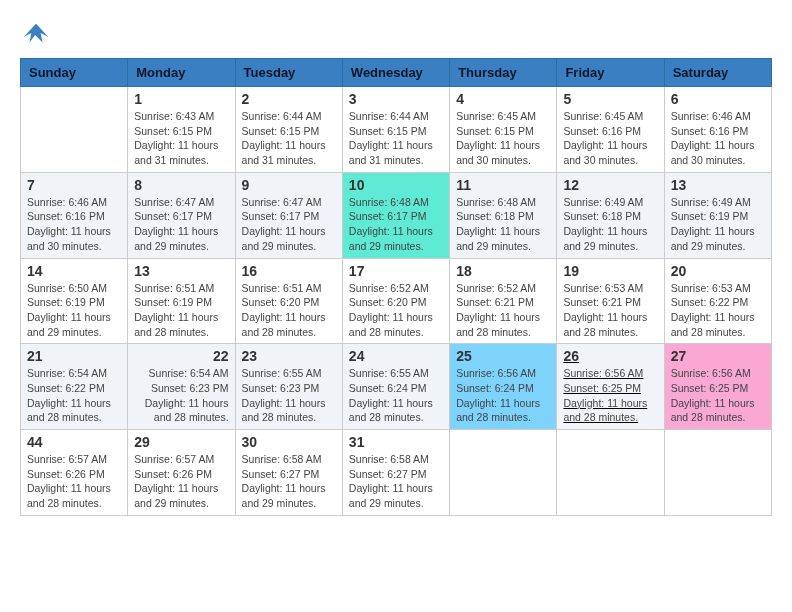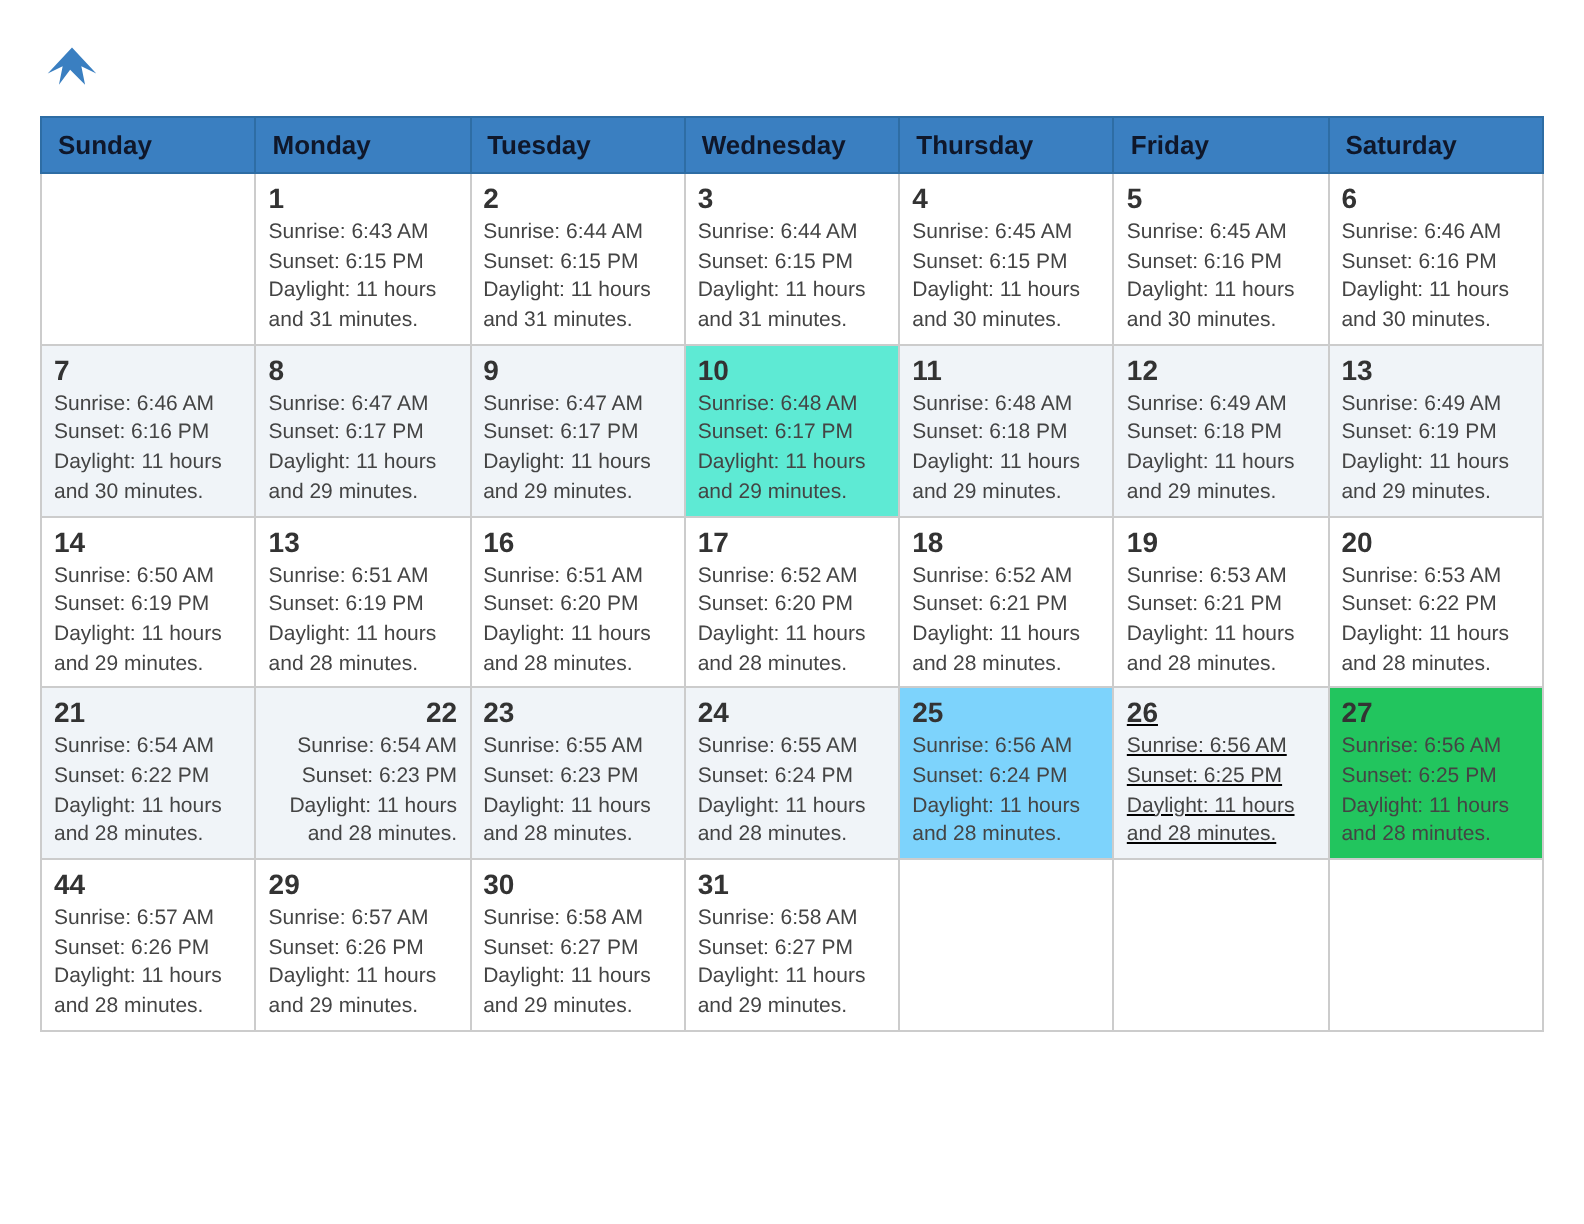--- a/index.html
+++ b/index.html
@@ -231,21 +231,21 @@
           <div class="day-info">Sunrise: 6:55 AM<br>Sunset: 6:24 PM<br>Daylight: 11 hours and 28 minutes.</div>
         </td>
         <td style="background: #7dd3fc; margin-left: 31px;">
           <span class="day-number">25</span>
           <div class="day-info">Sunrise: 6:56 AM<br>Sunset: 6:24 PM<br>Daylight: 11 hours and 28 minutes.</div>
         </td>
         <td style="background: rgb(240, 244, 248); text-decoration: underline;">
           <span class="day-number">26</span>
           <div class="day-info">Sunrise: 6:56 AM<br>Sunset: 6:25 PM<br>Daylight: 11 hours and 28 minutes.</div>
         </td>
-        <td style="background: #22c55e;">
+        <td style="background: #f9a8d4;">
           <span class="day-number">27</span>
           <div class="day-info">Sunrise: 6:56 AM<br>Sunset: 6:25 PM<br>Daylight: 11 hours and 28 minutes.</div>
         </td>
       </tr>
       <tr>
         <td>
           <span class="day-number">44</span>
           <div class="day-info">Sunrise: 6:57 AM<br>Sunset: 6:26 PM<br>Daylight: 11 hours and 28 minutes.</div>
         </td>
         <td>

